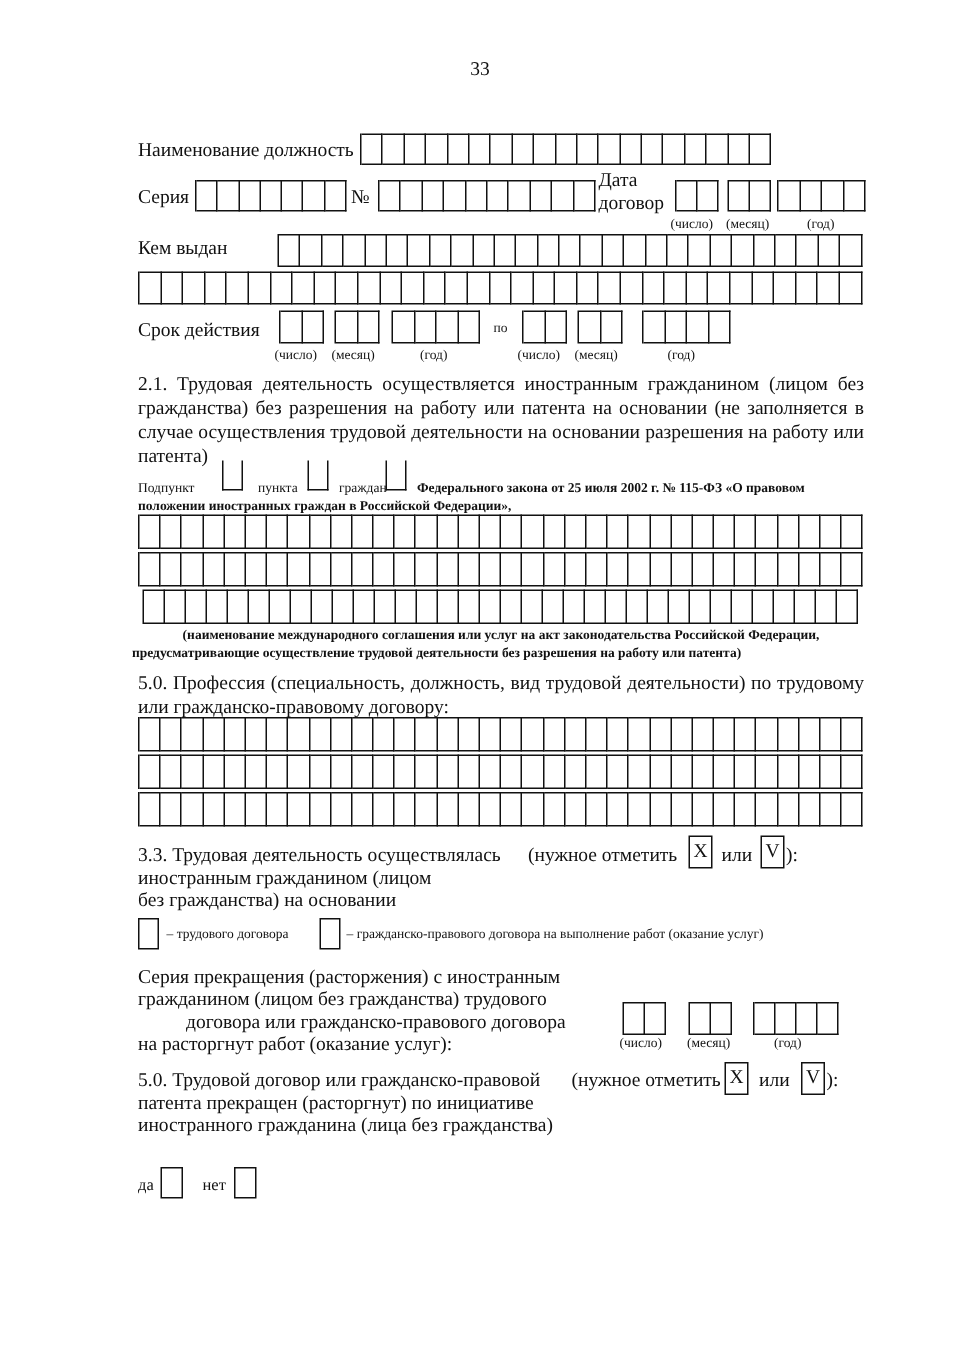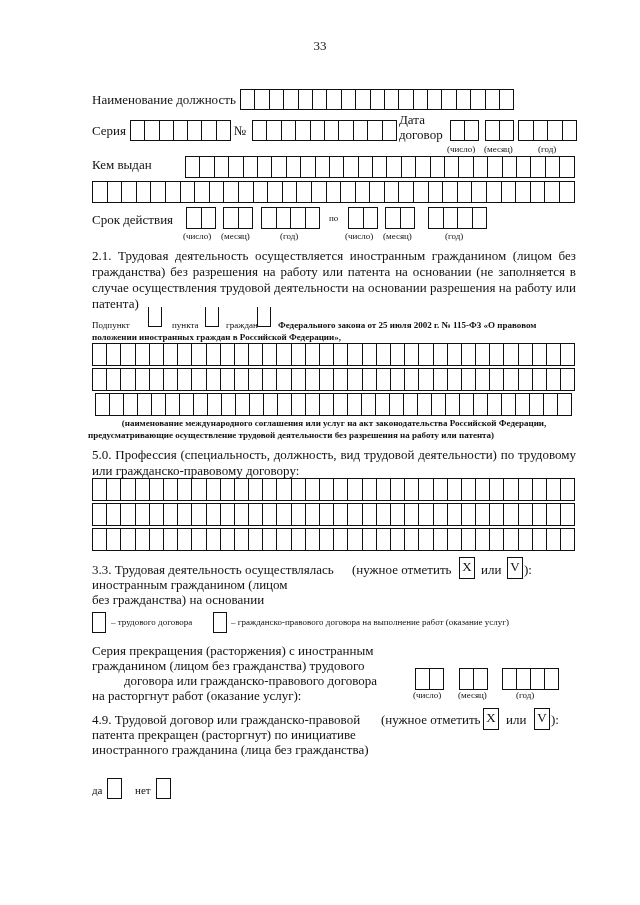--- a/index.html
+++ b/index.html
@@ -449,21 +449,21 @@
 <div class="boxes" style="left:502px;top:668px;">
     <span style="width: 14px; height: 22px;"></span>
     <span style="width: 14px; height: 22px;"></span>
     <span style="width: 14px; height: 22px;"></span>
     <span style="width: 14px; height: 22px;"></span>
   </div>
 <div class="lbl t9" style="left:413px;top:690px;">(число)</div>
 <div class="lbl t9" style="left:458px;top:690px;">(месяц)</div>
 <div class="lbl t9" style="left:516px;top:690px;">(год)</div>
 
-<div class="lbl t13" style="left:92px;top:712px;">4.9. Трудовой договор или гражданско-правовой</div>
+<div class="lbl t13" style="left:92px;top:712px;">5.0. Трудовой договор или гражданско-правовой</div>
 <div class="lbl t13" style="left:92px;top:727px;">патента прекращен (расторгнут) по инициативе</div>
 <div class="lbl t13" style="left:92px;top:742px;">иностранного гражданина (лица без гражданства)</div>
 <div class="lbl t13" style="left:381px;top:712px;">(нужное отметить</div>
 <div class="mark" style="left:483px;top:708px;width:16px;height:22px;">X</div>
 <div class="lbl t13" style="left:506px;top:712px;">или</div>
 <div class="mark" style="left:534px;top:708px;width:16px;height:22px;">V</div>
 <div class="lbl t13" style="left:551px;top:712px;">):</div>
 <div class="lbl t9" style="left:92px;top:785px;font-size:11px;">да</div>
 <div class="chk" style="left:107px;top:778px;width:15px;height:21px;"></div>
 <div class="lbl t9" style="left:135px;top:785px;font-size:11px;">нет</div>

